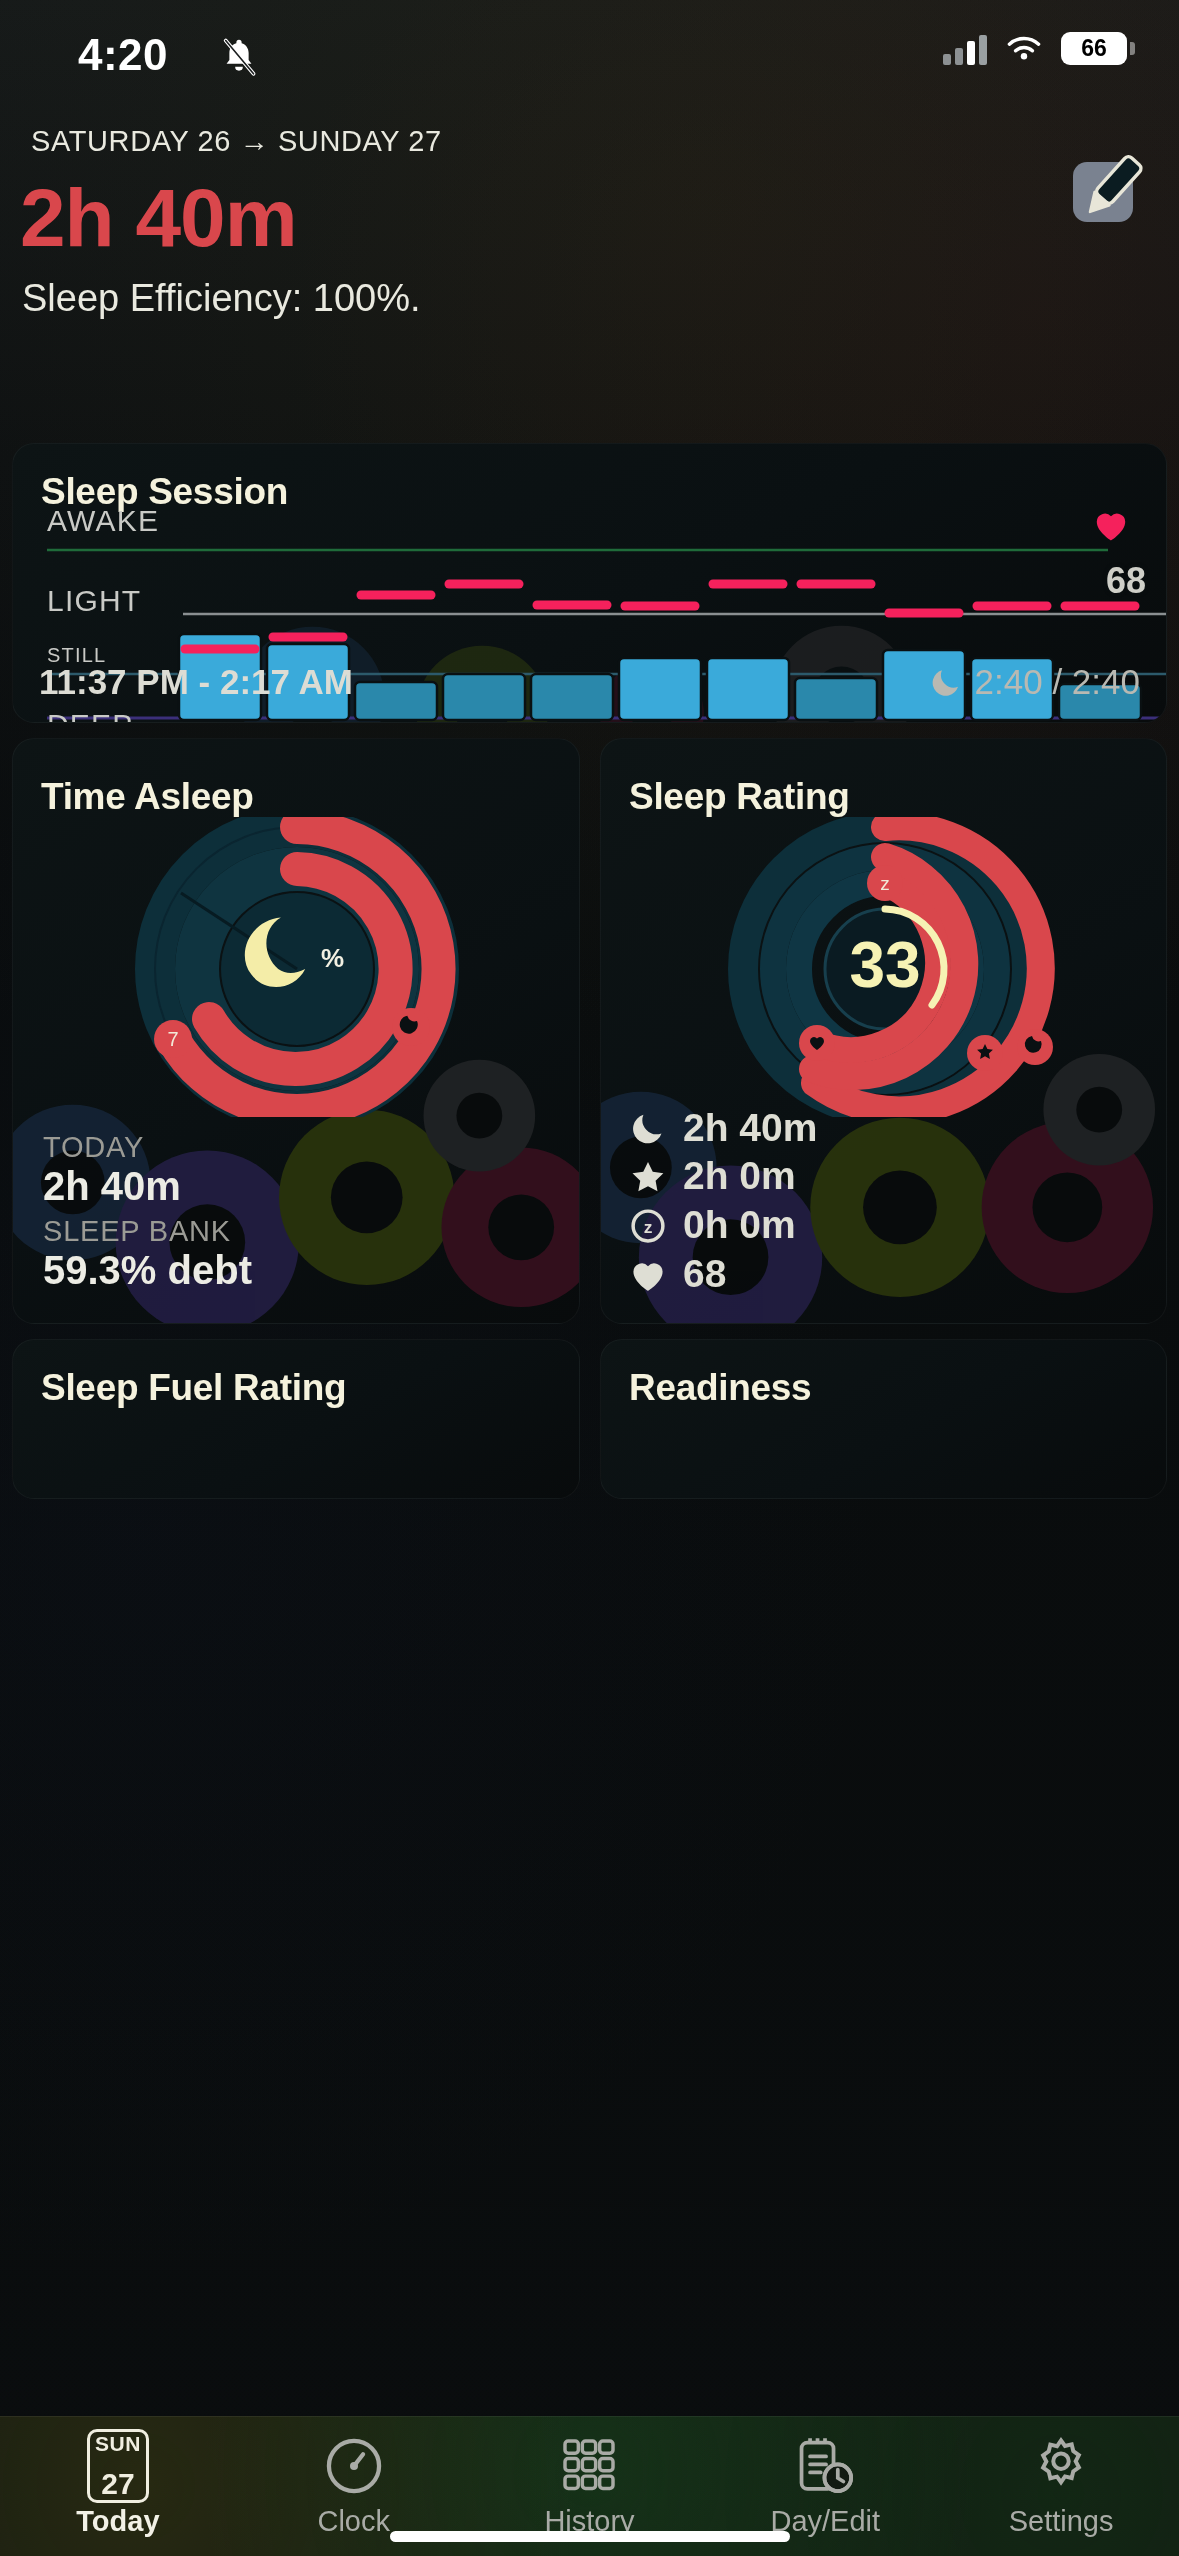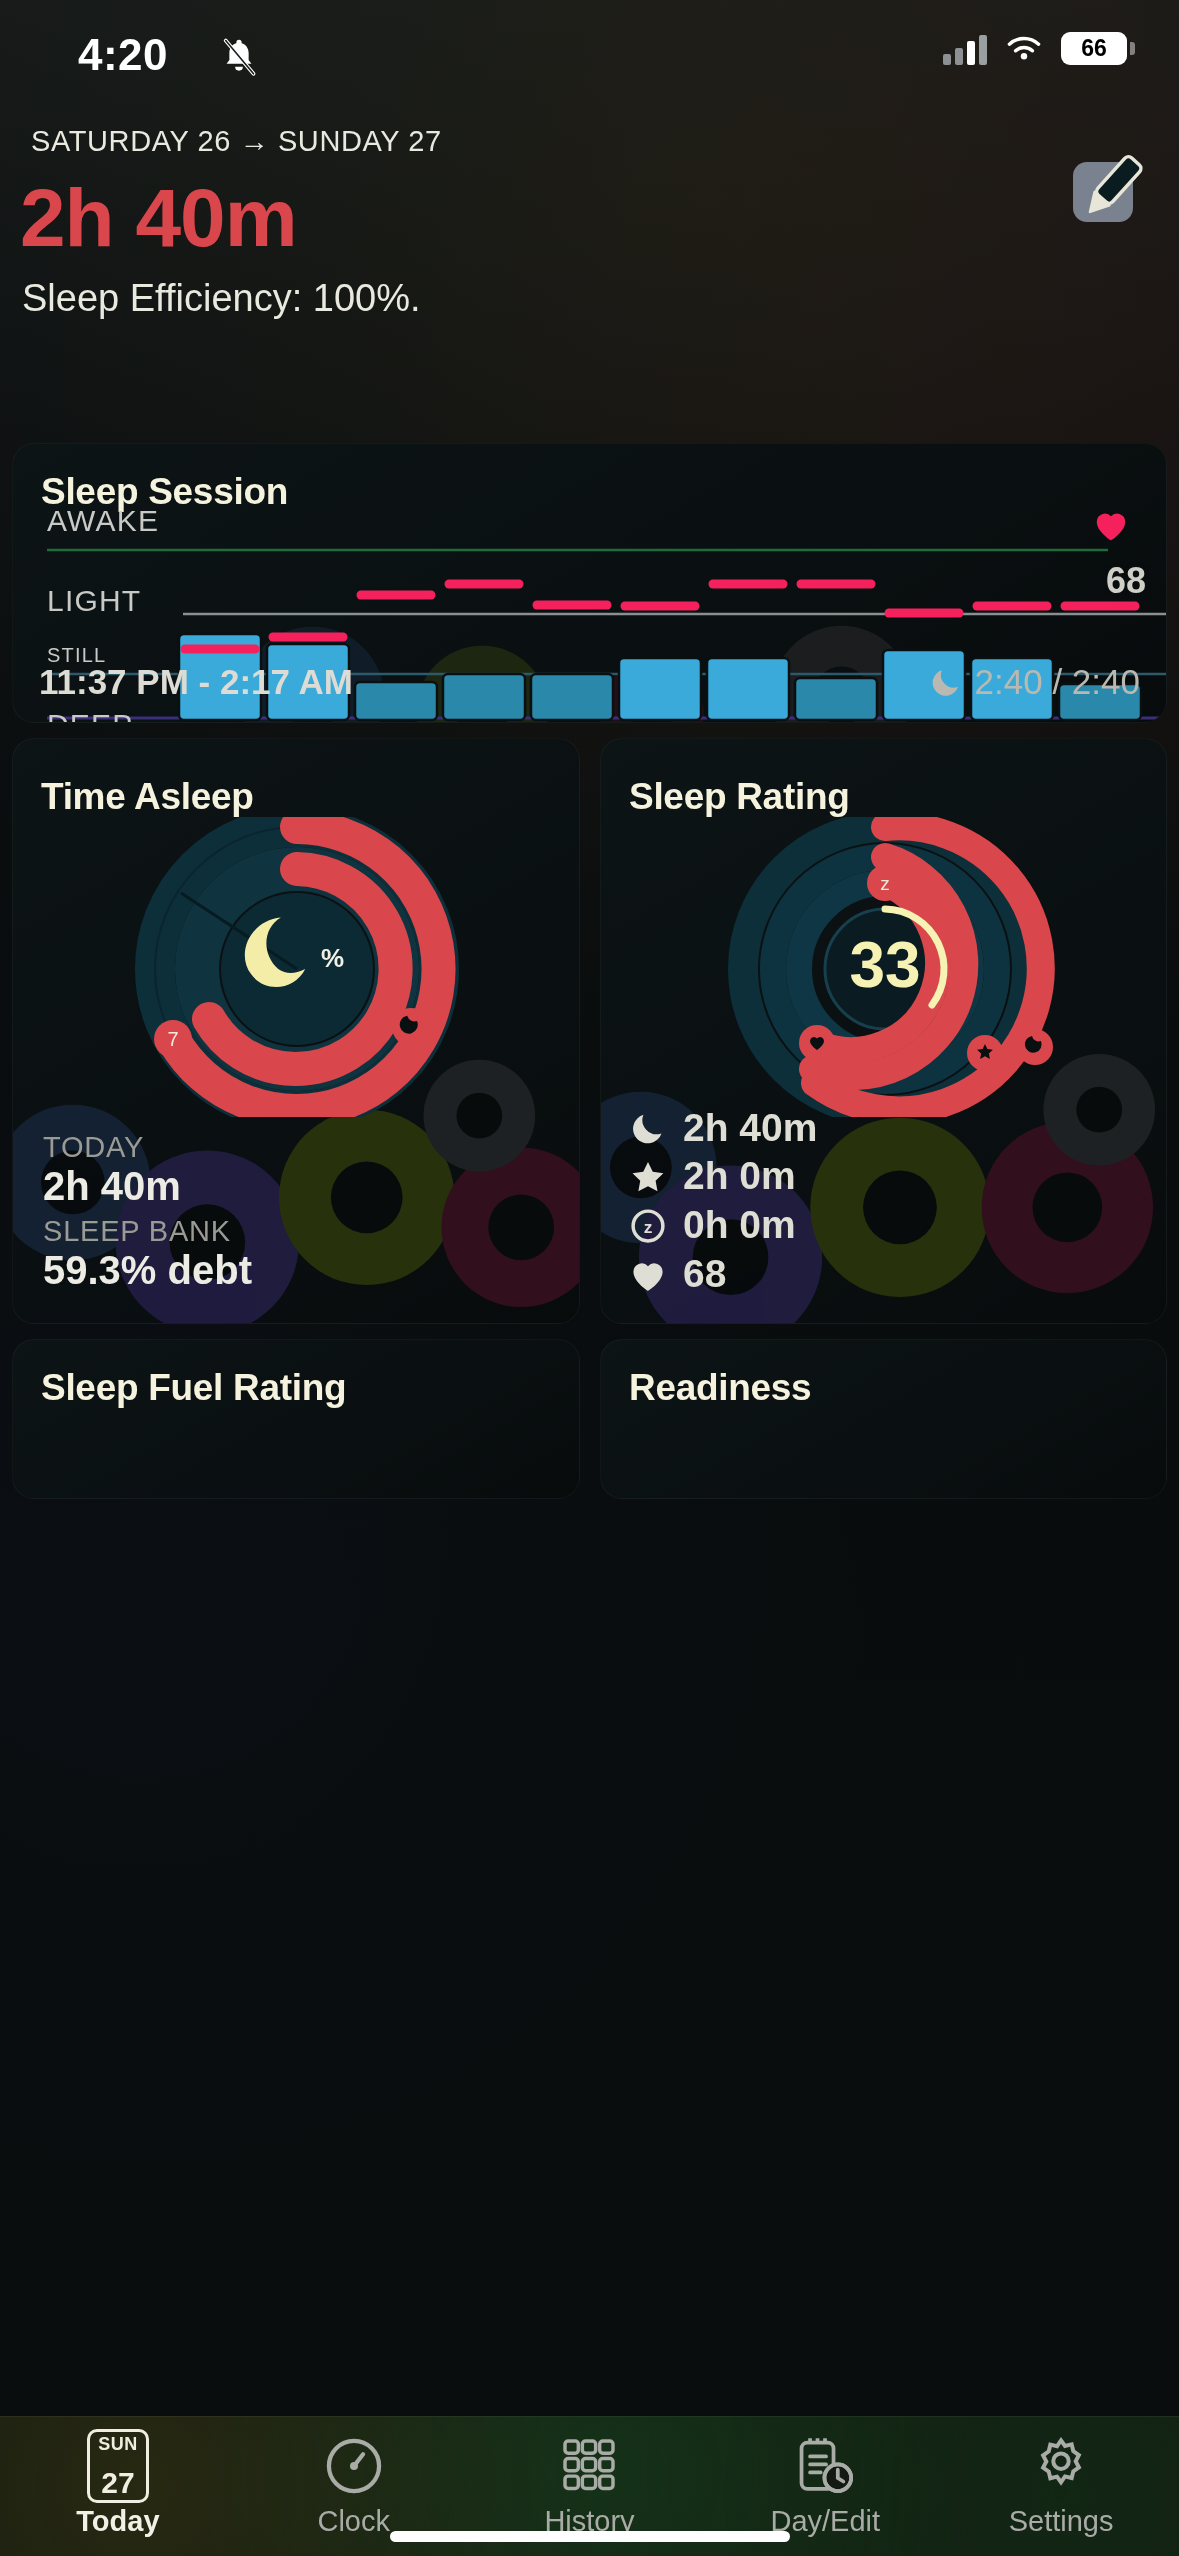--- a/index.html
+++ b/index.html
@@ -128,21 +128,21 @@
   .tab.active .tab-label { color:#f2f1e6; font-weight:600; }
   .home-ind {
     position:absolute; left:50%; transform:translateX(-50%); bottom:14px;
     width:400px; height:11px; border-radius:6px; background:#fff;
   }
   .cal-box {
     width:62px; height:74px; border:3px solid #f0eee0; border-radius:10px;
     display:flex; flex-direction:column; align-items:center; justify-content:center;
     color:#f0eee0; line-height:1;
   }
-  .cal-box .dow { font-size:18px; font-weight:700; letter-spacing:0.5px; }
+  .cal-box .dow { font-size:21px; font-weight:700; letter-spacing:0.5px; }
   .cal-box .dnum { font-size:30px; font-weight:700; margin-top:15px; }
 </style>
 </head>
 <body>
 
 <div class="phone">
 
   <div class="statusbar">
     <div class="sb-time">4:20</div>
     <svg class="sb-mute" viewBox="0 0 24 24">

